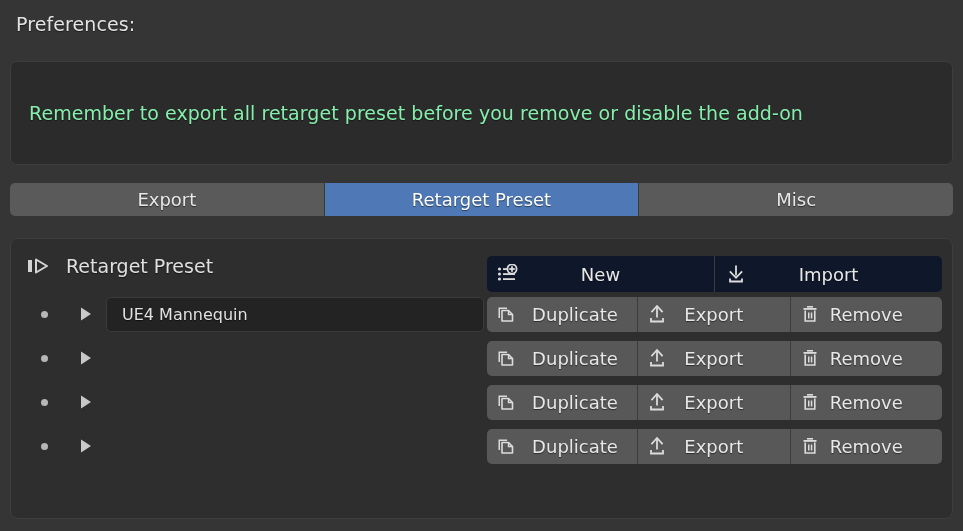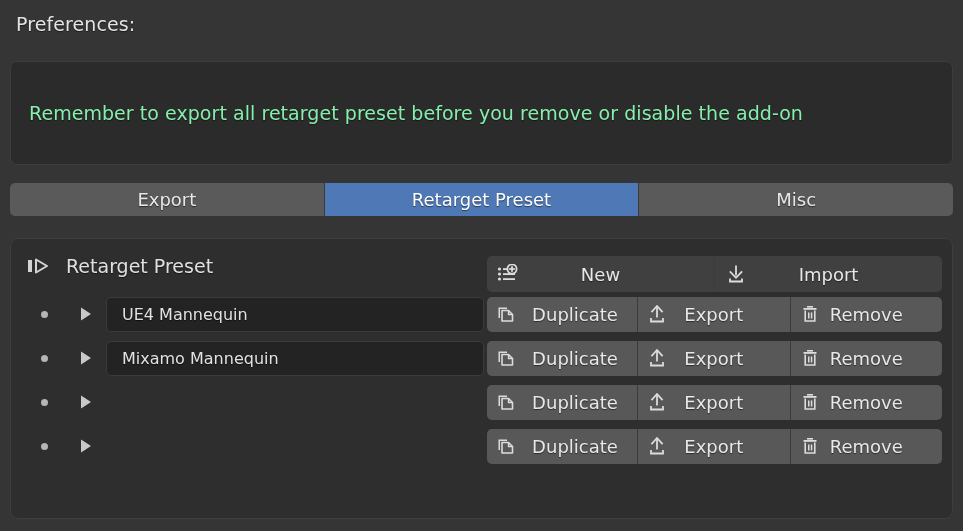--- a/index.html
+++ b/index.html
@@ -123,21 +123,21 @@
     right: 10px;
     top: 8px;
     display: flex;
     width: 455px;
     height: 36px;
     border-radius: 5px;
     overflow: hidden;
   }
   .hbtn {
     flex: 1 1 0;
-    background: #404040;
+    background: #0f172a;
     border-right: 1px solid #3c3c3c;
     display: flex;
     align-items: center;
     justify-content: center;
     gap: 0px;
     position: relative;
     cursor: pointer;
     user-select: none;
   }
   .hbtn:last-child { border-right: none; }
@@ -349,21 +349,20 @@
       </div>
     </div>
 
     <div class="preset-row">
       <span class="row-dot"></span>
       <span class="row-arrow">
         <svg width="14" height="16" viewBox="0 0 14 16">
             <path d="M2 1.5 L12 8 L2 14.5 Z" fill="#c9c9c9"></path>
           </svg>
       </span>
-      <div class="name-field">Mixamo Mannequin</div>
       <div class="row-actions">
         <div class="rbtn dup">
           <span class="ic">
             <svg width="20" height="20" viewBox="0 0 20 20">
               <path d="M2.5 3.5 L2.5 14 L4 14 L4 5 L11 5 L11 3.5 Z" fill="#dcdcdc"></path>
               <path d="M6 6.5 L6 17 L16.5 17 L16.5 10.5 L12.5 6.5 Z" fill="none" stroke="#dcdcdc" stroke-width="1.6" stroke-linejoin="round"></path>
               <path d="M12.5 6.5 L12.5 10.5 L16.5 10.5" fill="none" stroke="#dcdcdc" stroke-width="1.4"></path>
             </svg>
           </span>
           <span class="lbl">Duplicate</span>

